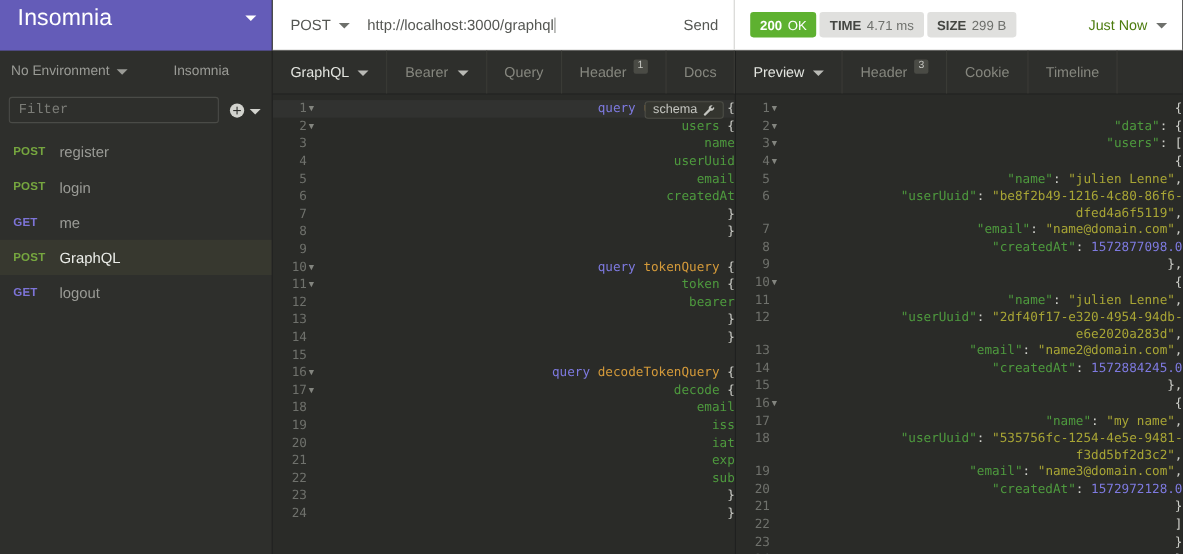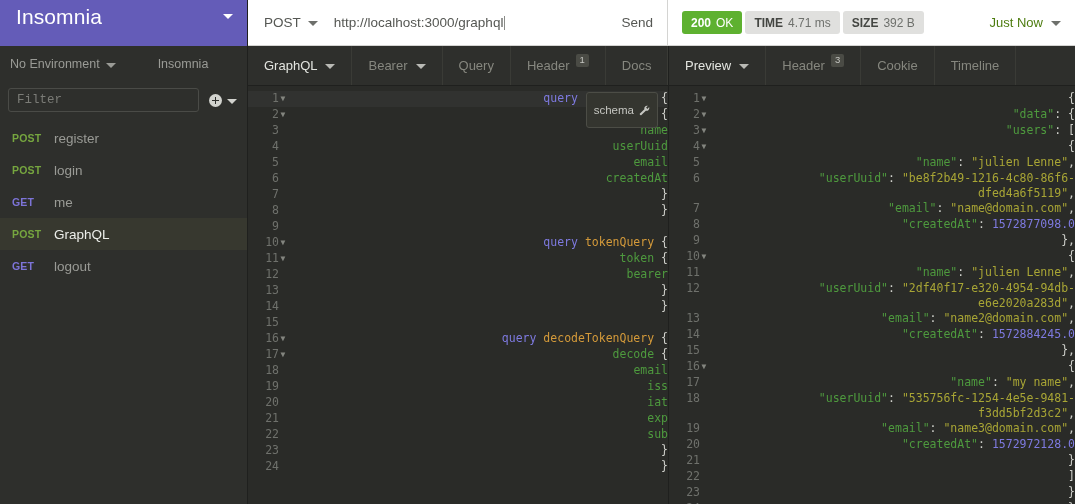--- a/index.html
+++ b/index.html
@@ -288,21 +288,21 @@
   .t-pun { color: #cfd0cb; }
   
   .j-key { color: #4e9a3e; }
   .j-str { color: #a8a535; }
   .j-num { color: #7e7ae0; }
   .j-pun { color: #cfd0cb; }
 
   #schema-btn {
     position: absolute;
     top: 6px; right: 10px;
-    height: 36px;
+    height: 16px;
     display: inline-flex; align-items: center;
     gap: 5px;
     background: #34352f;
     border: 1px solid #4c4d46;
     border-radius: 3px;
     color: #c5c6c1;
     font-size: 11.5px;
     padding: 0 7px;
     box-sizing: border-box;
     font-family: "Liberation Sans", sans-serif;
@@ -371,21 +371,21 @@
         <span class="tag" id="status-tag">
             <b>200</b>
             <span>OK</span>
           </span>
         <span class="tag neutral">
             <b>TIME</b>
             <span>4.71 ms</span>
           </span>
         <span class="tag neutral">
             <b>SIZE</b>
-            <span>392 B</span>
+            <span>299 B</span>
           </span>
         <span id="timestamp">
             <span>Just Now</span>
             <span class="caret"></span>
           </span>
       </div>
     </div>
 
     <div id="panes">
 

